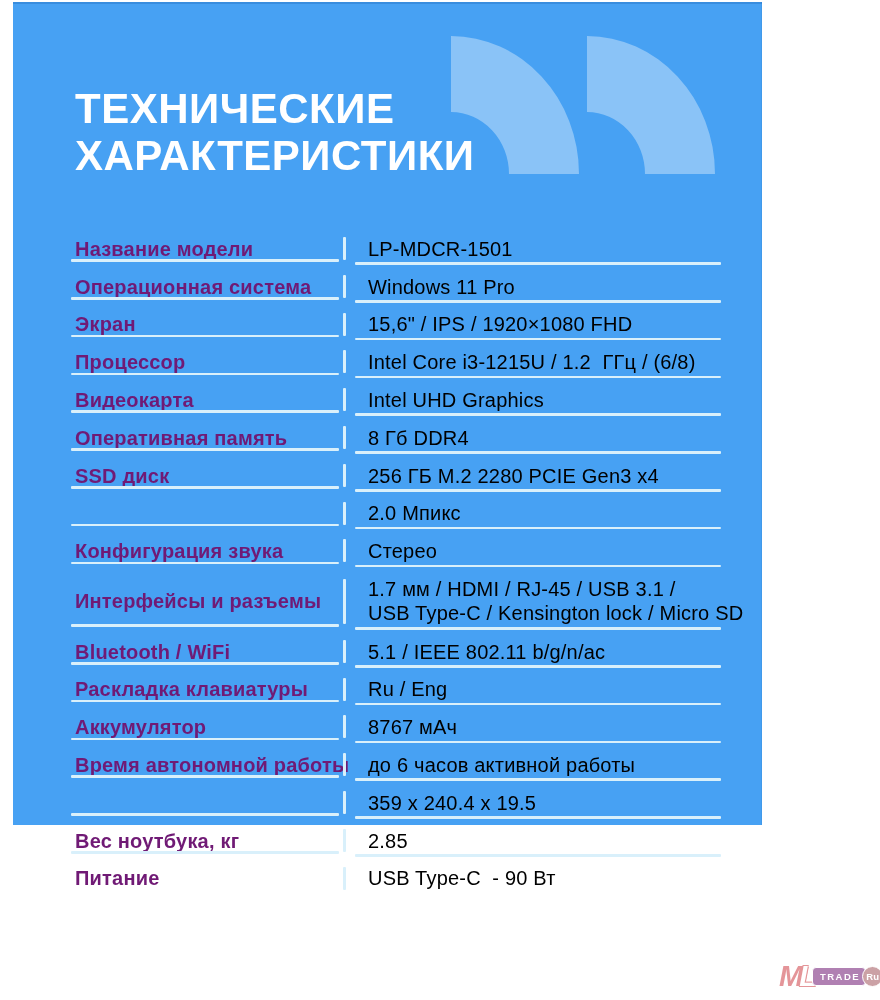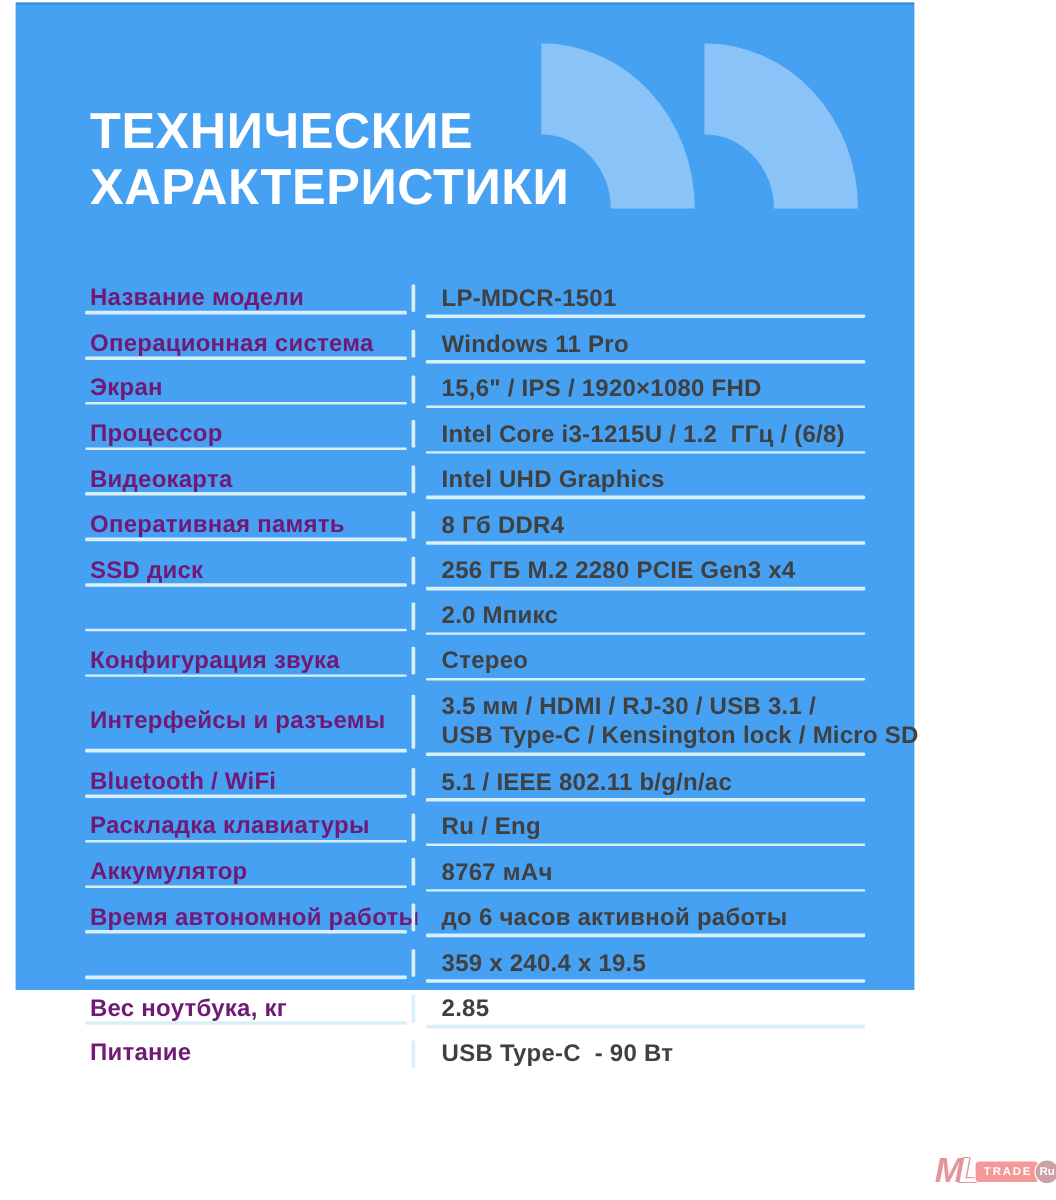--- a/index.html
+++ b/index.html
@@ -55,24 +55,24 @@
     color: #701a75;
     font-size: 20px;
     font-weight: 700;
     letter-spacing: 0.2px;
     white-space: pre;
   }
   .cell-value {
     position: absolute;
     left: 355px; top: 50%;
     transform: translateY(-50%);
-    color: #404040;
+    color: #000000;
     font-size: 20px;
     line-height: 24px;
-    font-weight: 700;
+    font-weight: 400;
     letter-spacing: 0.2px;
     white-space: pre;
   }
   .tick {
     position: absolute;
     left: 330px; top: 7px;
     width: 3px; height: 23px;
     background: #d9f0fb;
     border-radius: 1px;
   }
@@ -103,21 +103,21 @@
   }
   .wm-m { color: #cf4046; text-shadow: 1px 1px 0 #ffffff; }
   .wm-l {
     color: #ffffff;
     margin-left: -4px;
     text-shadow: -1px -1px 0 #cf4046, 1px -1px 0 #cf4046,
                  -1px 1px 0 #cf4046, 1px 1px 0 #cf4046;
   }
   .wm-trade {
     margin-left: -5px;
-    background: #ef4444;
+    background: #701a75;
     border: 1px solid #ffffff;
     border-radius: 4px;
     color: #ffffff;
     font-size: 9.5px;
     font-weight: 700;
     letter-spacing: 1.5px;
     padding: 3px 5px 3px 7px;
   }
   .wm-ru {
     margin-left: -4px;
@@ -217,21 +217,21 @@
     <div class="cell-label">Конфигурация звука</div>
     <div class="tick"></div>
     <div class="cell-value">Стерео</div>
     <div class="line line-l"></div>
     <div class="line line-r"></div>
   </div>
 
   <div class="row tall">
     <div class="cell-label">Интерфейсы и разъемы</div>
     <div class="tick"></div>
-    <div class="cell-value">3.5 мм / HDMI / RJ-30 / USB 3.1 /
+    <div class="cell-value">1.7 мм / HDMI / RJ-45 / USB 3.1 /
 USB Type-C / Kensington lock / Micro SD</div>
     <div class="line line-l"></div>
     <div class="line line-r"></div>
   </div>
 
   <div class="row">
     <div class="cell-label">Bluetooth / WiFi</div>
     <div class="tick"></div>
     <div class="cell-value">5.1 / IEEE 802.11 b/g/n/ac</div>
     <div class="line line-l"></div>

